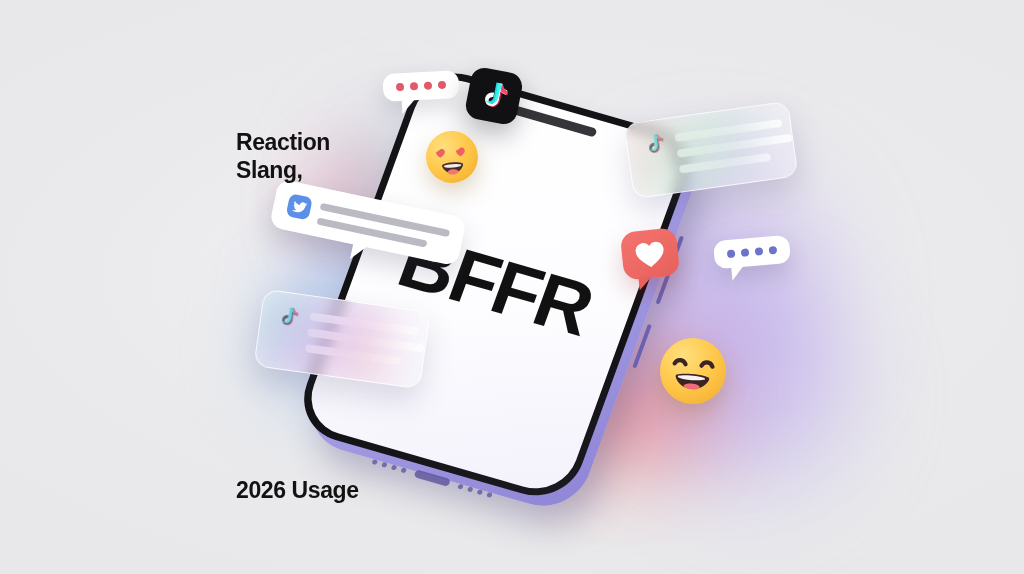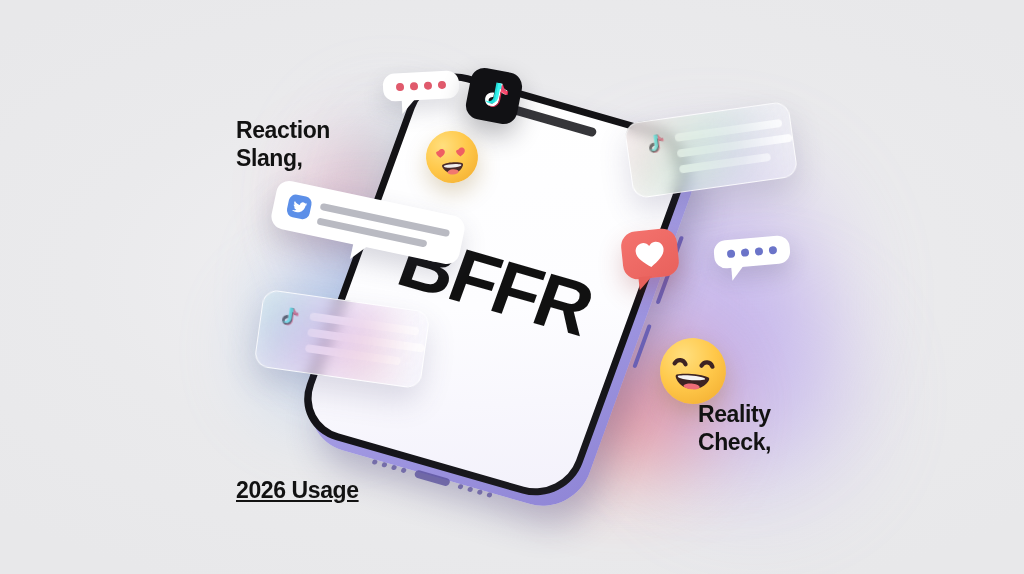--- a/index.html
+++ b/index.html
@@ -44,24 +44,24 @@
   .label {
     position: absolute;
     color: #121212;
     font-weight: 700;
     font-size: 23px;
     line-height: 1.22;
     letter-spacing: -0.4px;
     white-space: pre-line;
     z-index: 40;
   }
-  .lbl-reaction { left: 236px; top: 116px; }
+  .lbl-reaction { left: 236px; top: 128px; }
   .lbl-playful  { left: 596px; top: 60px; }
   .lbl-reality  { left: 698px; top: 400px; }
-  .lbl-usage    { left: 236px; top: 476px; text-decoration: underline; }
+  .lbl-usage    { left: 236px; top: 476px; }
 
   
   #phone-wrap {
     position: absolute;
     left: 350px;
     top: 92px;
     width: 300px;
     height: 400px;
     transform: rotate(20deg) skewY(-4deg);
     z-index: 20;
@@ -397,17 +397,15 @@
       <path d="M14 27c2.5-5 8.5-5 11 0" stroke="#3d2323" stroke-width="4.2" fill="none" stroke-linecap="round"></path>
       <path d="M41 27c2.5-5 8.5-5 11 0" stroke="#3d2323" stroke-width="4.2" fill="none" stroke-linecap="round"></path>
       <path d="M17 38c6-2.6 26-2.6 32 0 1.5.7 1 3.2-1.4 6.3-3.2 4.2-8.3 6.6-14.6 6.6s-11.4-2.4-14.6-6.6C16 41.2 15.5 38.7 17 38z" fill="#3d2323"></path>
       <path d="M18.8 39.1c5.5-1.9 20.9-1.9 26.4 0 .9.3.5 1.4-.9 1.8-7 1.8-17.6 1.8-24.6 0-1.4-.4-1.8-1.5-.9-1.8z" fill="#ffffff" opacity=".95"></path>
       <path d="M25 48c2.3-3.2 13.7-3.2 16 0 .7 1-1.6 3.4-8 3.4S24.3 49 25 48z" fill="#ef6d78"></path>
     </svg>
   </div>
 
   <div class="label lbl-reaction">Reaction
 Slang,</div>
-  <div class="label lbl-reality">Reality
-Check,</div>
   <div class="label lbl-usage">2026 Usage</div>
 
 </div>
 
 </body></html>

